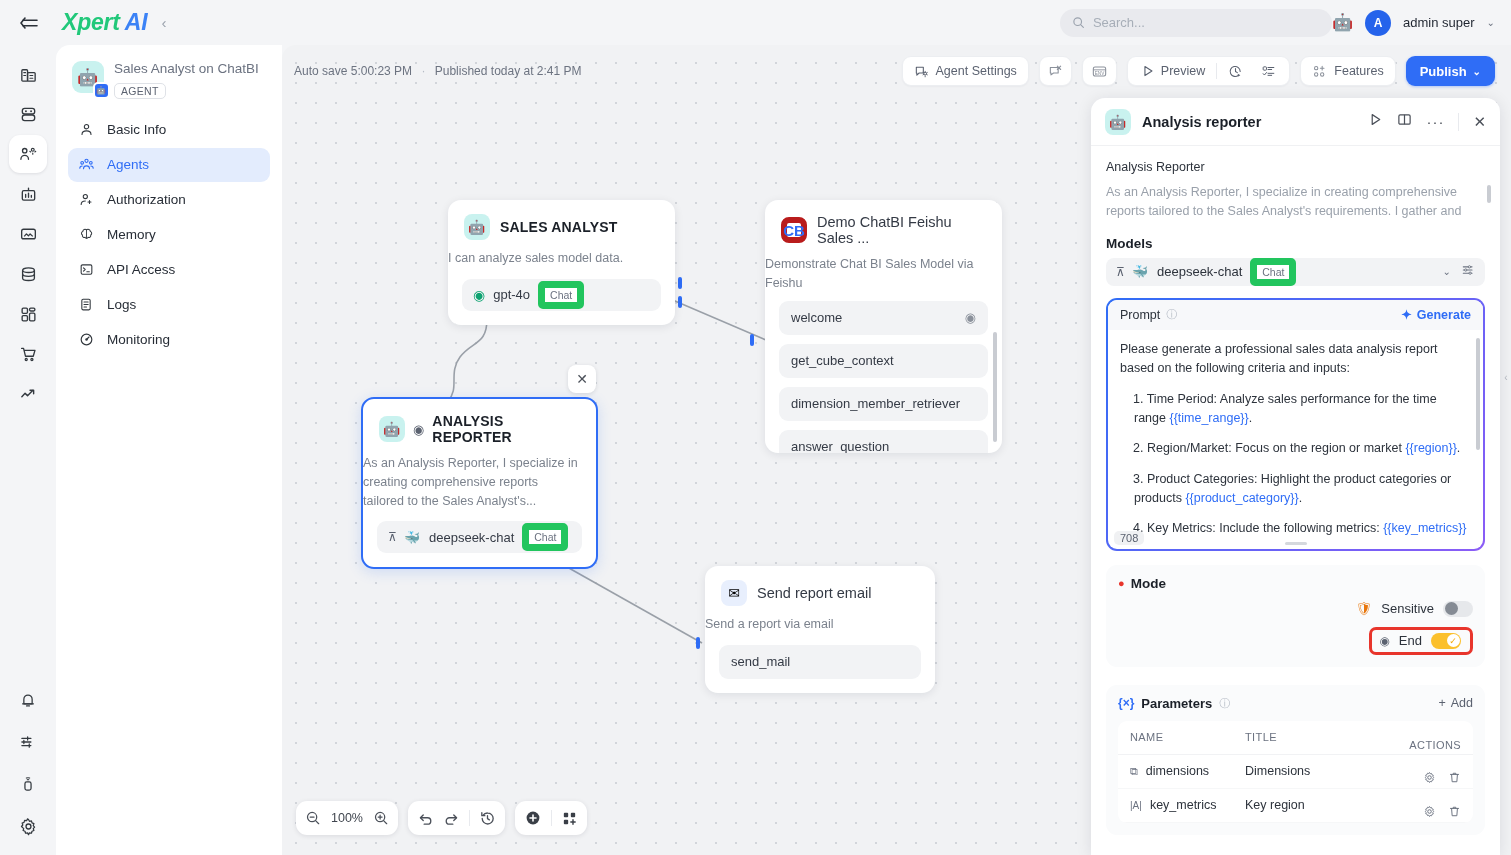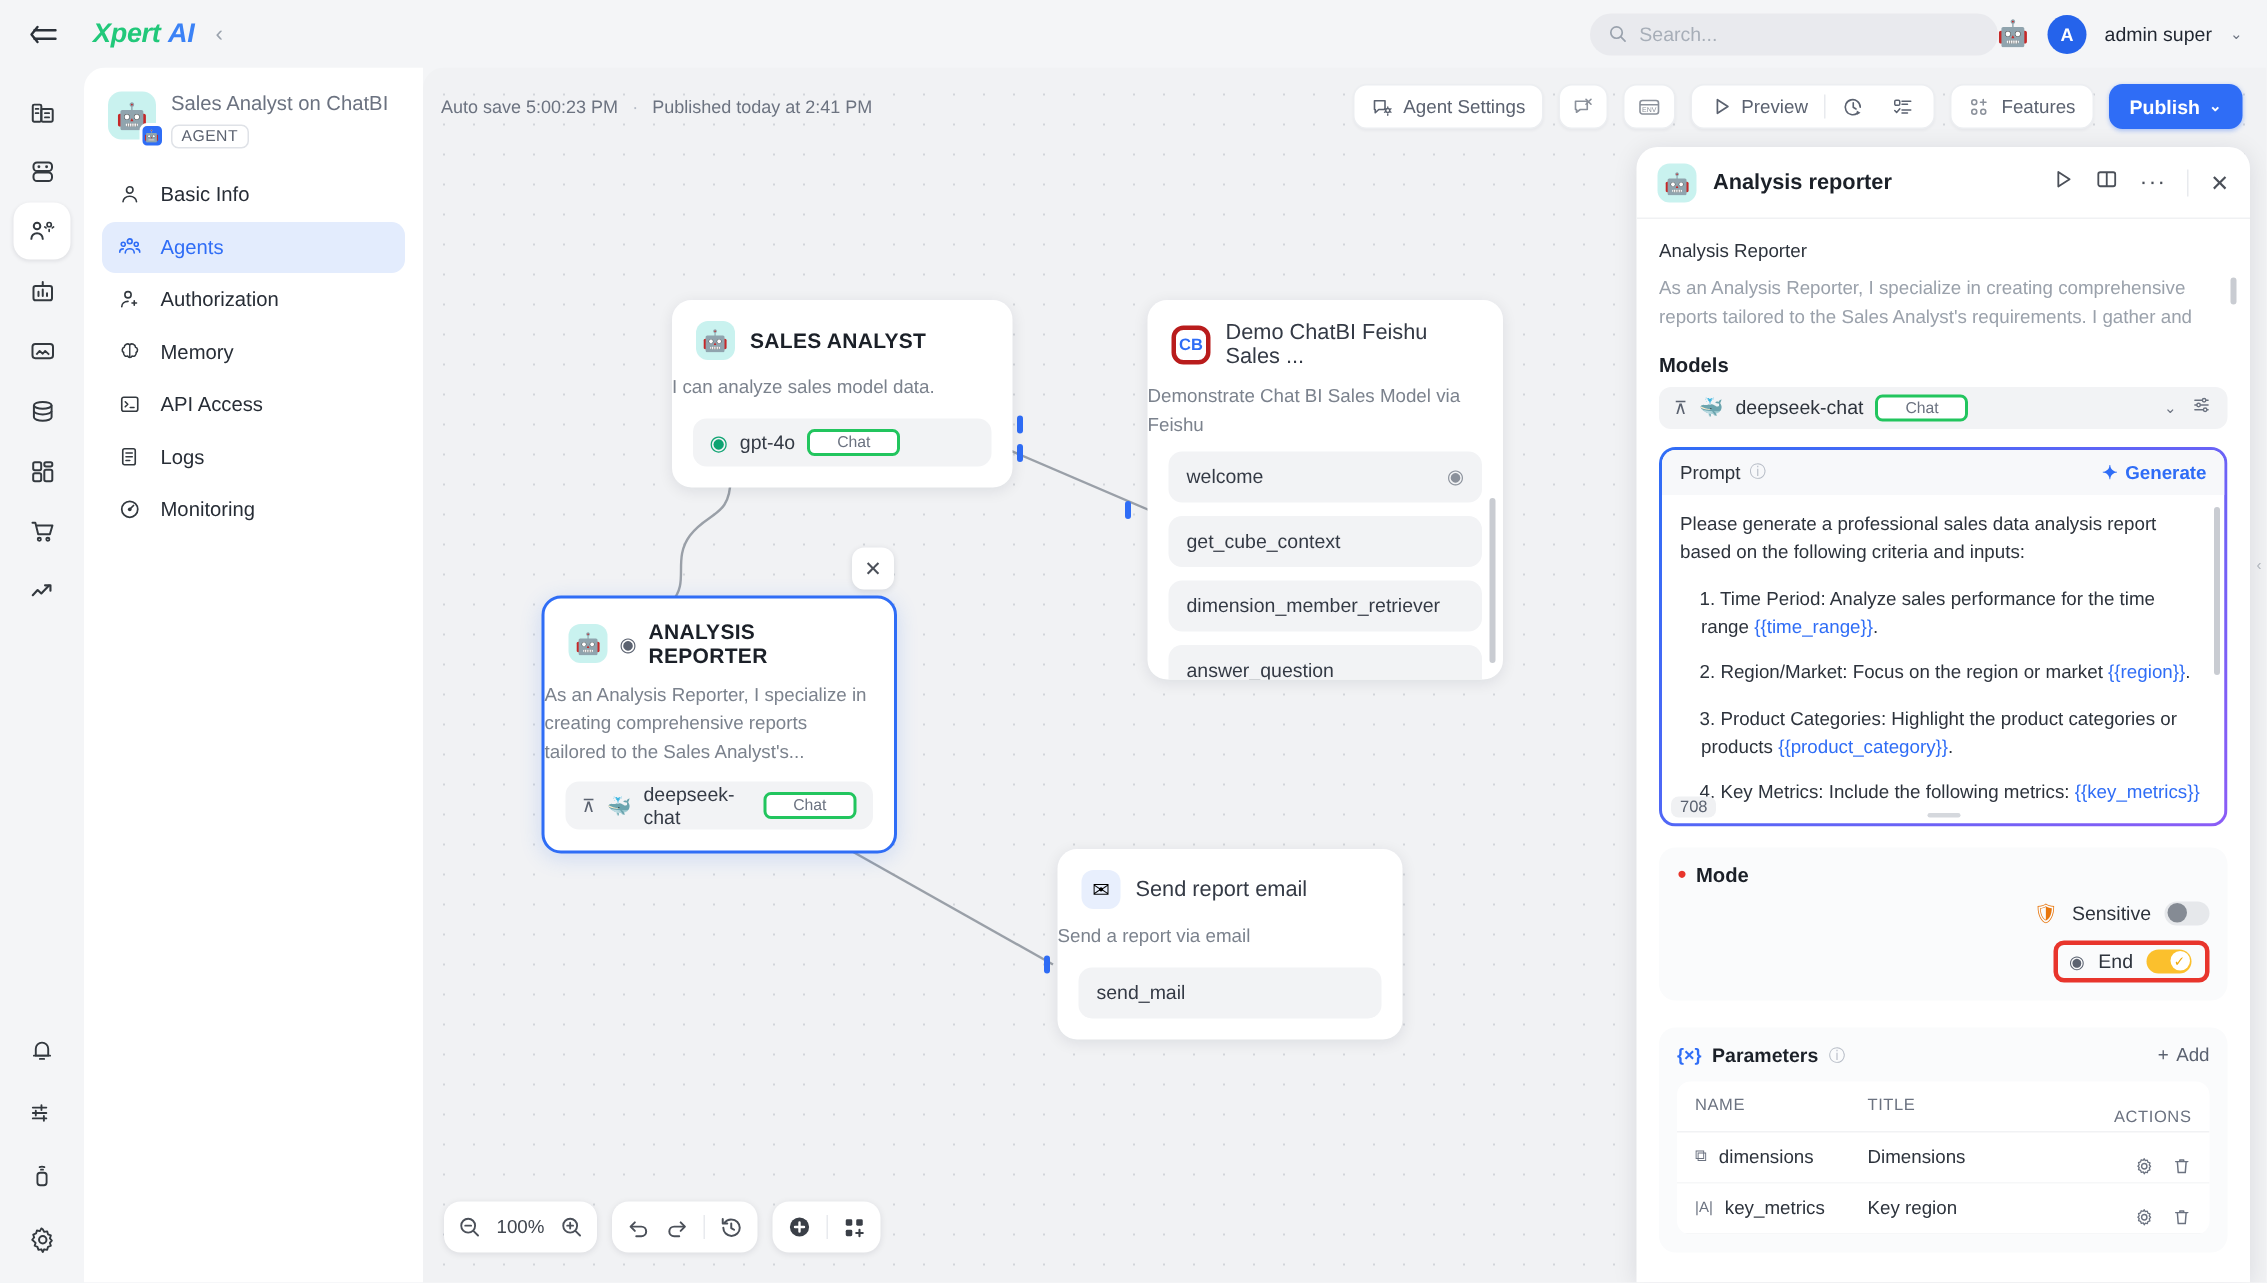--- a/index.html
+++ b/index.html
@@ -18,21 +18,21 @@
     position: absolute; top: 0; left: 0; width: 1511px; height: 45px;
     background: #f4f5f7;
     display: flex; align-items: center;
     z-index: 40;
   }
   .collapse-nav {
     width: 56px; height: 45px; display: flex; align-items: center; justify-content: center;
     cursor: pointer;
   }
   .brand {
-    font-size: 18px; font-weight: 700; letter-spacing: -0.2px;
+    font-size: 23px; font-weight: 700; letter-spacing: -0.2px;
     display: flex; gap: 5px; align-items: baseline; margin-left: 6px;
   }
   .brand .xpert { color: #21c87a; font-style: italic; }
   .brand .ai { color: #3b82f6; font-style: italic; }
   .brand-chevron { margin-left: 14px; color: #9aa2ad; font-size: 15px; cursor: pointer; }
 
   .topbar-spacer { flex: 1 1 auto; }
   .search-box {
     width: 272px; height: 28px; background: #e9eaee; border-radius: 14px;
     display: flex; align-items: center; gap: 8px; padding: 0 12px;
@@ -148,22 +148,22 @@
   }
   .node-title-caps { font-size: 14px; font-weight: 700; color: #1b2028; letter-spacing: .2px; }
   .node-title { font-size: 14.5px; color: #343a45; }
   .node-desc { font-size: 12.5px; color: #7b828d; padding: 9px 16px 0 0; line-height: 1.5; }
   .model-chip {
     margin: 11px 14px 14px 14px; background: #f2f3f5; border-radius: 9px; height: 32px;
     display: flex; align-items: center; gap: 8px; padding: 0 11px;
     font-size: 13px; color: #343a45;
   }
   .chip-tag {
-    font-size: 10.5px; color: #6b7280; border: 2px solid #22c55e;
-    border-radius: 5px; padding: 1px 18px; background: #fff;
+    font-size: 10.5px; color: #6b7280; border: 7px solid #22c55e;
+    border-radius: 5px; padding: 1px 5px; background: #fff;
   }
   .tool-row {
     margin: 0 14px 9px 14px; background: #f2f3f5; border-radius: 9px; height: 34px;
     display: flex; align-items: center; justify-content: space-between;
     padding: 0 12px; font-size: 13px; color: #343a45;
   }
 
   
   #node-sales { left: 166px; top: 155px; width: 227px; }
   
@@ -586,21 +586,21 @@
       <div class="node-desc">I can analyze sales model data.</div>
       <div class="model-chip">
         <span style="font-size:14px;color:#0ea371">◉</span>
         <span>gpt-4o</span>
         <span class="chip-tag">Chat</span>
       </div>
     </div>
 
     <div class="node" id="node-chatbi">
       <div class="node-head">
-        <div class="node-ico" style="background:#fff;border:3px solid #b91c1c;font-size:11px;color:#2f6df6;font-weight:700">CB</div>
+        <div class="node-ico" style="background:#fff;border:6px solid #b91c1c;font-size:15px;color:#2f6df6;font-weight:700">CB</div>
         <div class="node-title">Demo ChatBI Feishu Sales ...</div>
       </div>
       <div class="node-desc">Demonstrate Chat BI Sales Model via Feishu</div>
       <div style="height:8px"></div>
       <div class="tool-row">
         <span>welcome</span>
         <span style="color:#8b919b;font-size:13px">◉</span>
       </div>
       <div class="tool-row">
         <span>get_cube_context</span>

